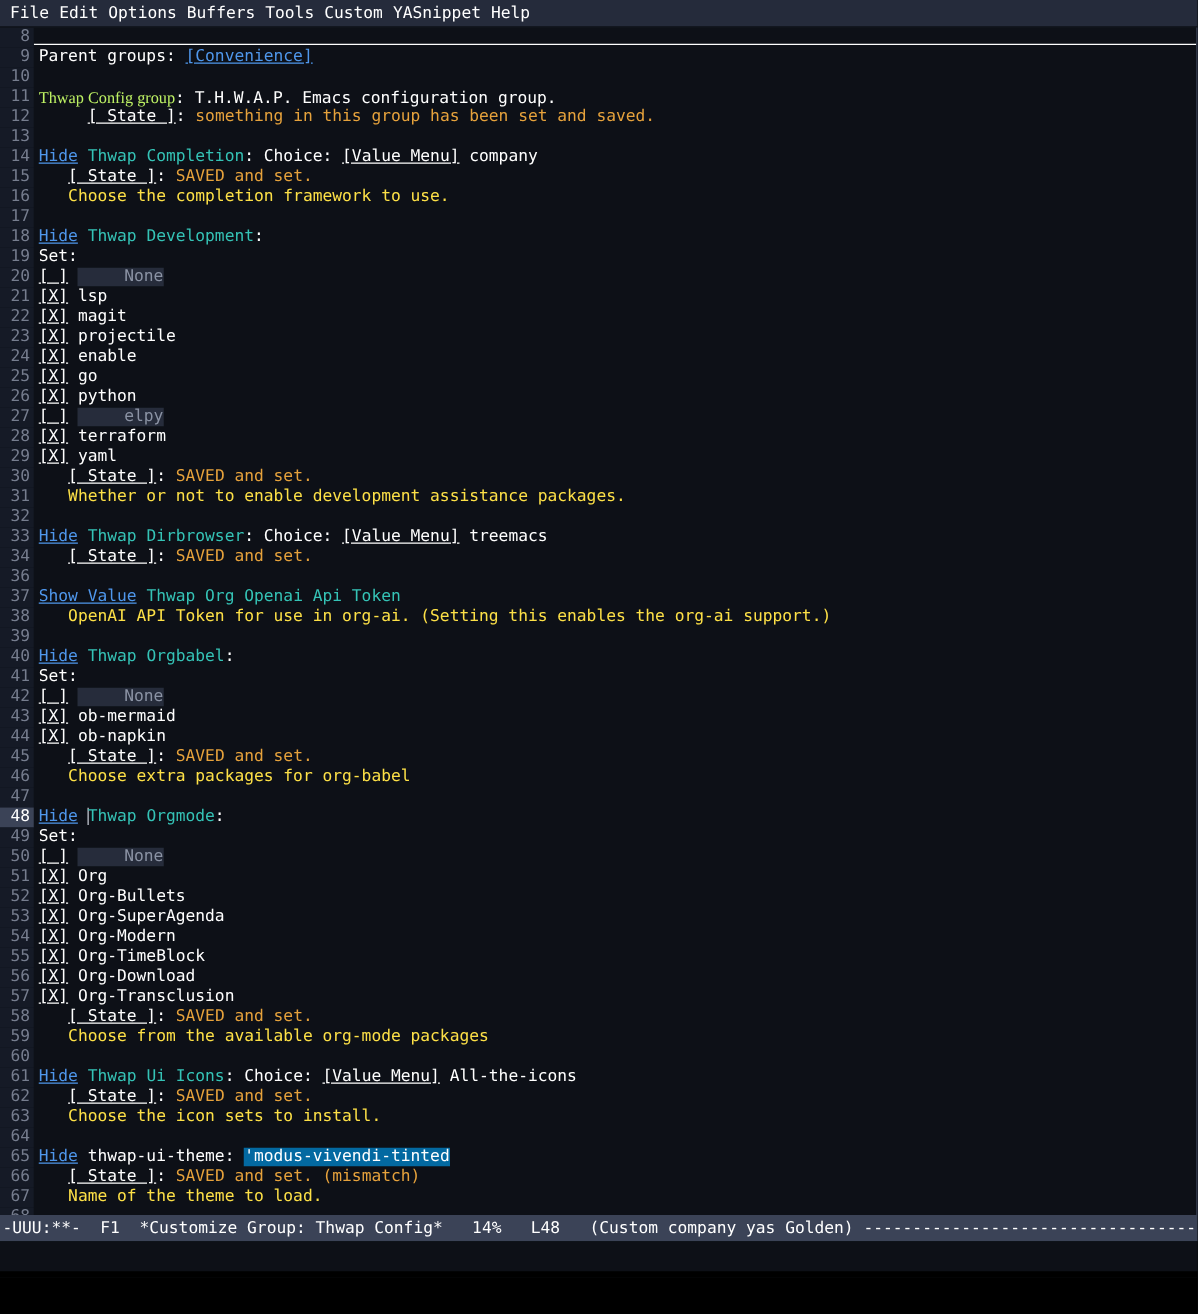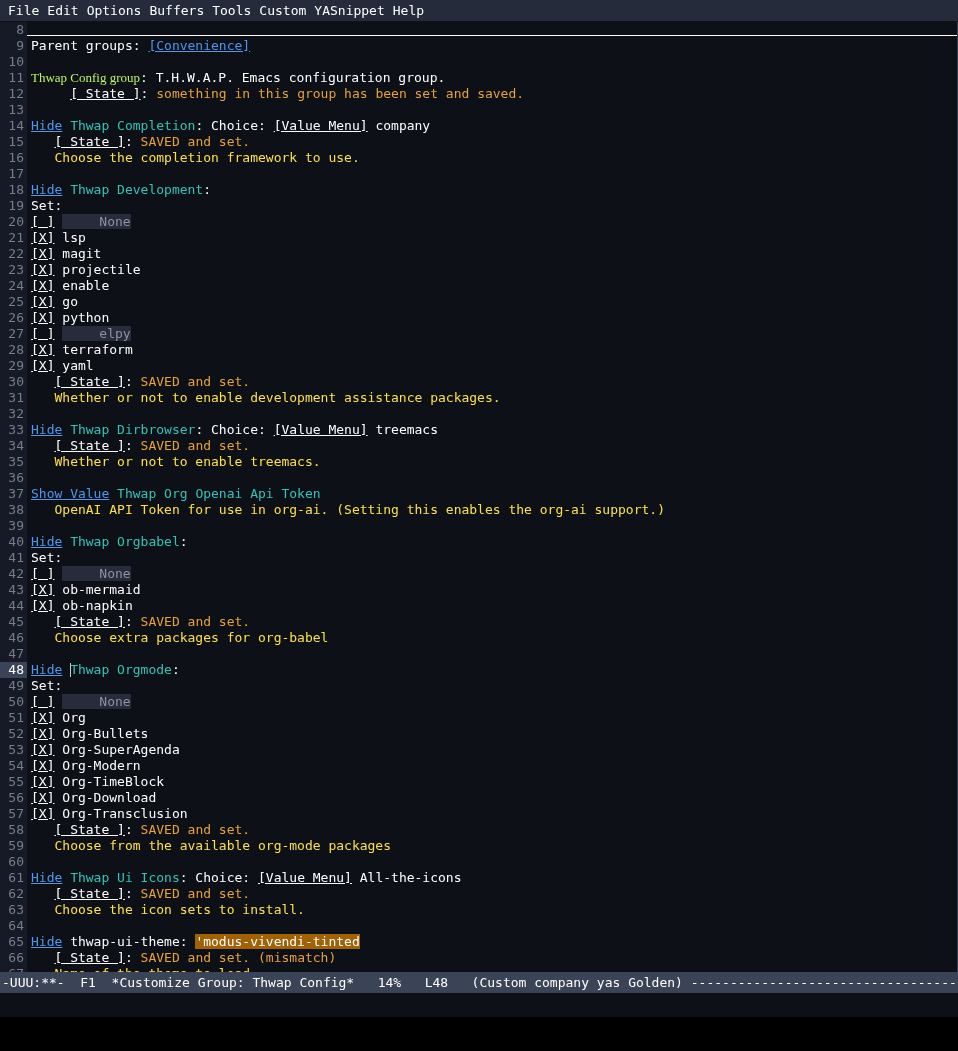--- a/index.html
+++ b/index.html
@@ -62,21 +62,21 @@
   
   .f-link{color:#4f97ec;text-decoration:underline;}
   .f-grouptag{color:#bef264;font-family:Liberation Serif, serif;}
   .f-var{color:#35c3b6;}
   .f-state{color:#e6a23c;}
   .f-statebtn{color:#ffffff;text-decoration:underline;}
   .f-plain{color:#ffffff;}
   .f-doc{color:#fde047;margin-top:20px;}
   .f-btn{color:#ffffff;text-decoration:underline;}
   .f-inactive{color:#8b93a4;background:#262c3b;padding-left:37px;}
-  .f-field{color:#ffffff;background:#a16207;}
+  .f-field{color:#ffffff;background:#0369a1;}
   .hr{
     position:absolute;left:0;right:0;top:13px;
     height:1px;background:#ffffff;
   }
   .cursor{
     display:inline-block;width:1px;height:14px;
     background:#c8ccd6;vertical-align:-3px;margin:0 -1px 0 0;
   }
 
   
@@ -133,21 +133,20 @@
       <div class="line"><div class="lnum">25</div><div class="ltext"><span class="f-btn">[X]</span><span class="f-plain"> go</span></div></div>
       <div class="line"><div class="lnum">26</div><div class="ltext"><span class="f-btn">[X]</span><span class="f-plain"> python</span></div></div>
       <div class="line"><div class="lnum">27</div><div class="ltext"><span class="f-btn">[ ]</span><span class="f-plain"> </span><span class="f-inactive">elpy</span></div></div>
       <div class="line"><div class="lnum">28</div><div class="ltext"><span class="f-btn">[X]</span><span class="f-plain"> terraform</span></div></div>
       <div class="line"><div class="lnum">29</div><div class="ltext"><span class="f-btn">[X]</span><span class="f-plain"> yaml</span></div></div>
       <div class="line"><div class="lnum">30</div><div class="ltext"><span class="f-plain">   </span><span class="f-statebtn">[ State ]</span><span class="f-plain">: </span><span class="f-state">SAVED and set.</span></div></div>
       <div class="line"><div class="lnum">31</div><div class="ltext"><span class="f-doc">   Whether or not to enable development assistance packages.</span></div></div>
       <div class="line"><div class="lnum">32</div><div class="ltext"></div></div>
       <div class="line"><div class="lnum">33</div><div class="ltext"><span class="f-link">Hide</span><span class="f-plain"> </span><span class="f-var">Thwap Dirbrowser</span><span class="f-plain">: Choice: </span><span class="f-btn">[Value Menu]</span><span class="f-plain"> treemacs</span></div></div>
       <div class="line"><div class="lnum">34</div><div class="ltext"><span class="f-plain">   </span><span class="f-statebtn">[ State ]</span><span class="f-plain">: </span><span class="f-state">SAVED and set.</span></div></div>
-      <div class="line"><div class="lnum">35</div><div class="ltext"><span class="f-doc">   Whether or not to enable treemacs.</span></div></div>
       <div class="line"><div class="lnum">36</div><div class="ltext"></div></div>
       <div class="line"><div class="lnum">37</div><div class="ltext"><span class="f-link">Show Value</span><span class="f-plain"> </span><span class="f-var">Thwap Org Openai Api Token</span></div></div>
       <div class="line"><div class="lnum">38</div><div class="ltext"><span class="f-doc">   OpenAI API Token for use in org-ai. (Setting this enables the org-ai support.)</span></div></div>
       <div class="line"><div class="lnum">39</div><div class="ltext"></div></div>
       <div class="line"><div class="lnum">40</div><div class="ltext"><span class="f-link">Hide</span><span class="f-plain"> </span><span class="f-var">Thwap Orgbabel</span><span class="f-plain">:</span></div></div>
       <div class="line"><div class="lnum">41</div><div class="ltext"><span class="f-plain">Set:</span></div></div>
       <div class="line"><div class="lnum">42</div><div class="ltext"><span class="f-btn">[ ]</span><span class="f-plain"> </span><span class="f-inactive">None</span></div></div>
       <div class="line"><div class="lnum">43</div><div class="ltext"><span class="f-btn">[X]</span><span class="f-plain"> ob-mermaid</span></div></div>
       <div class="line"><div class="lnum">44</div><div class="ltext"><span class="f-btn">[X]</span><span class="f-plain"> ob-napkin</span></div></div>
       <div class="line"><div class="lnum">45</div><div class="ltext"><span class="f-plain">   </span><span class="f-statebtn">[ State ]</span><span class="f-plain">: </span><span class="f-state">SAVED and set.</span></div></div>

